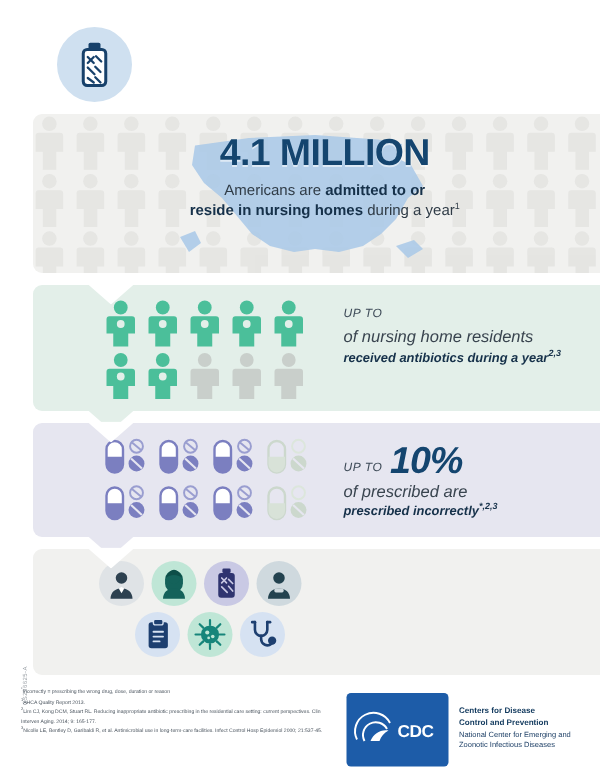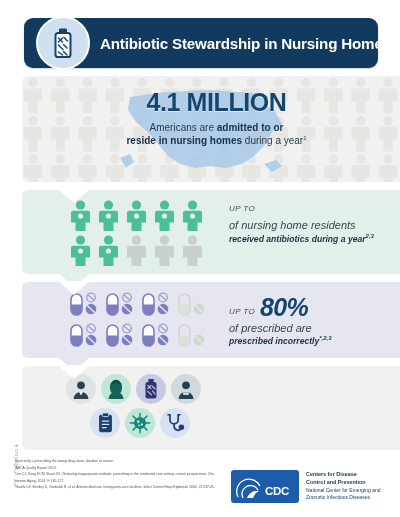--- a/index.html
+++ b/index.html
@@ -128,36 +128,33 @@
   }
   .fn{margin-bottom:.5px;}
   .fn i{font-style:normal;vertical-align:super;font-size:2.6px;}
 
   
   .cdc-block{
     position:absolute;left:231px;top:466px;width:160px;height:40px;
     display:flex;align-items:center;gap:7px;
   }
   .cdc-logo{
-    width:68px;height:33px;background:#1d5ca8;border-radius:3px;
-    display:flex;align-items:flex-end;justify-content:center;flex:0 0 auto;
+    width:68px;height:49px;background:#1d5ca8;border-radius:3px;
+    display:flex;align-items:center;justify-content:center;flex:0 0 auto;
   }
   .cdc-words{font-size:5px;line-height:1.45;color:#1d3f66;}
   .cdc-words b{font-size:5.4px;color:#123a5e;}
 </style>
 </head>
 <body>
 
 <div class="page">
 
   <div class="side-code">CS296625-A</div>
 
-  <div class="header">
-    <div class="header-title">Antibiotic Stewardship in Nursing Homes</div>
-  </div>
   <div class="header-badge">
     <svg width="28" height="32" viewBox="0 0 28 32" aria-hidden="true">
       <rect x="10" y="1.5" width="8" height="4.5" rx="1.2" fill="#17416b"></rect>
       <rect x="6.5" y="6" width="15" height="24" rx="2.6" fill="#ffffff" stroke="#17416b" stroke-width="2"></rect>
       <g fill="none" stroke="#17416b" stroke-width="1.5" stroke-linecap="round">
         <path d="M9.5 11 l4 4"></path>
           <path d="M13.5 11 l-4 4"></path>
         <path d="M15 10.5 l3.5 3.5"></path>
         <path d="M9.5 18 l4.5 4.5"></path>
           <path d="M14.5 17.5 l3.5 3.5"></path>
@@ -383,21 +380,21 @@
               <circle cx="21" cy="5.5" r="4.3" fill="none" stroke="#dce6dc" stroke-width="1.3"></circle>
               <circle cx="21" cy="17" r="5.3" fill="#ccd8cd"></circle>
               <path d="M17.4 13.6 L24.6 20.4" stroke="#e6e6f0" stroke-width="1.4"></path>
             </svg>
         </div>
       </div>
 
       <div class="stat">
         <div class="stat-top">
           <span class="upto">UP TO</span>
-          <span class="pct">80%</span>
+          <span class="pct">10%</span>
         </div>
         <div class="stat-l1">of prescribed are</div>
         <div class="stat-l2"><span>prescribed incorrectly</span><span class="sup">*,2,3</span></div>
       </div>
 
     </div>
     <div class="notch-out"></div>
   </div>
 
   <div class="panel" id="p4">

